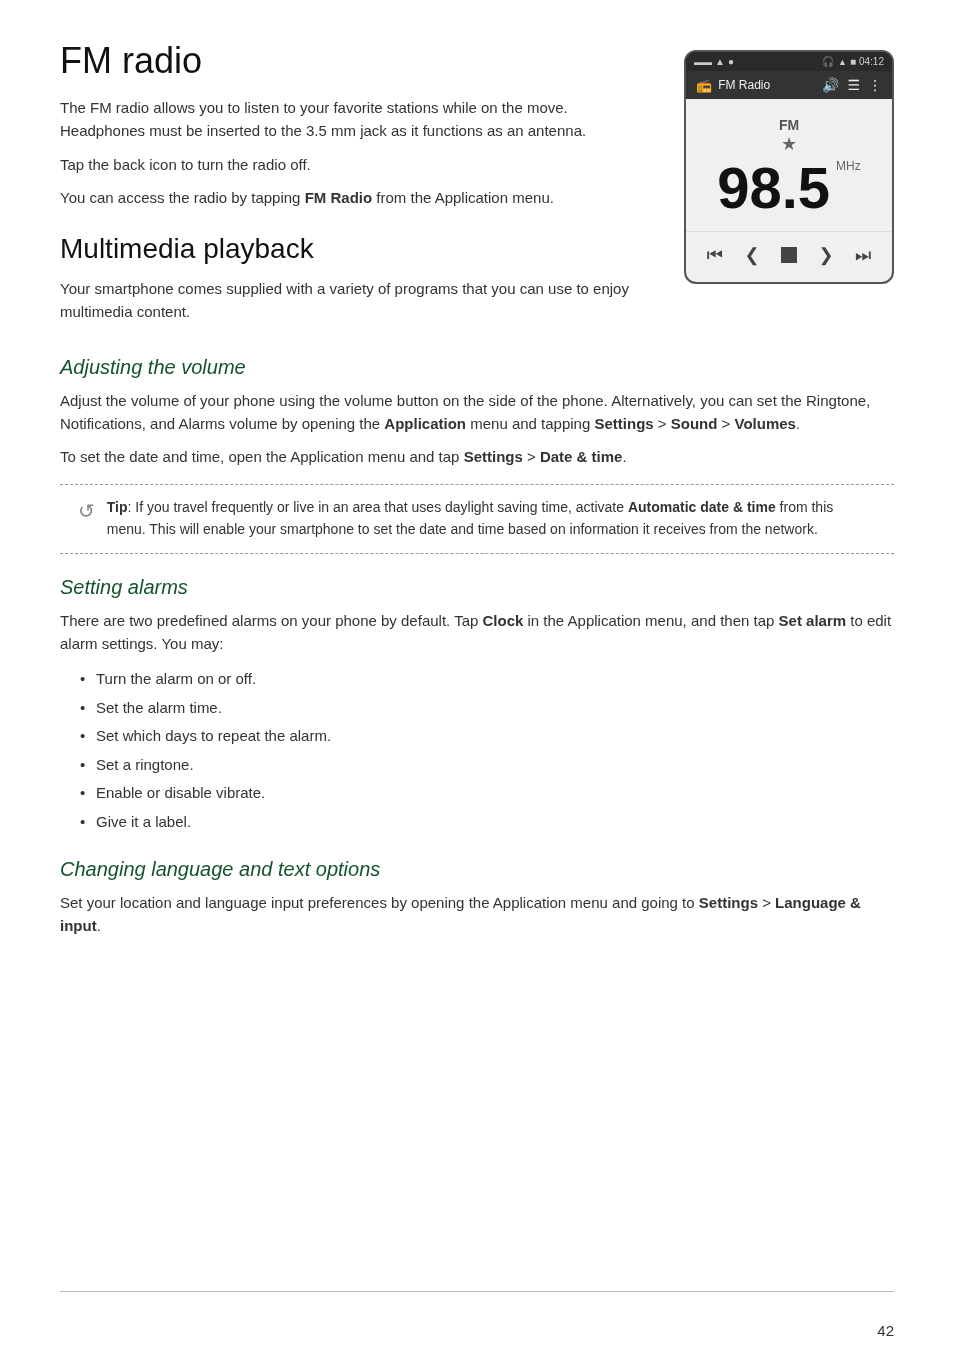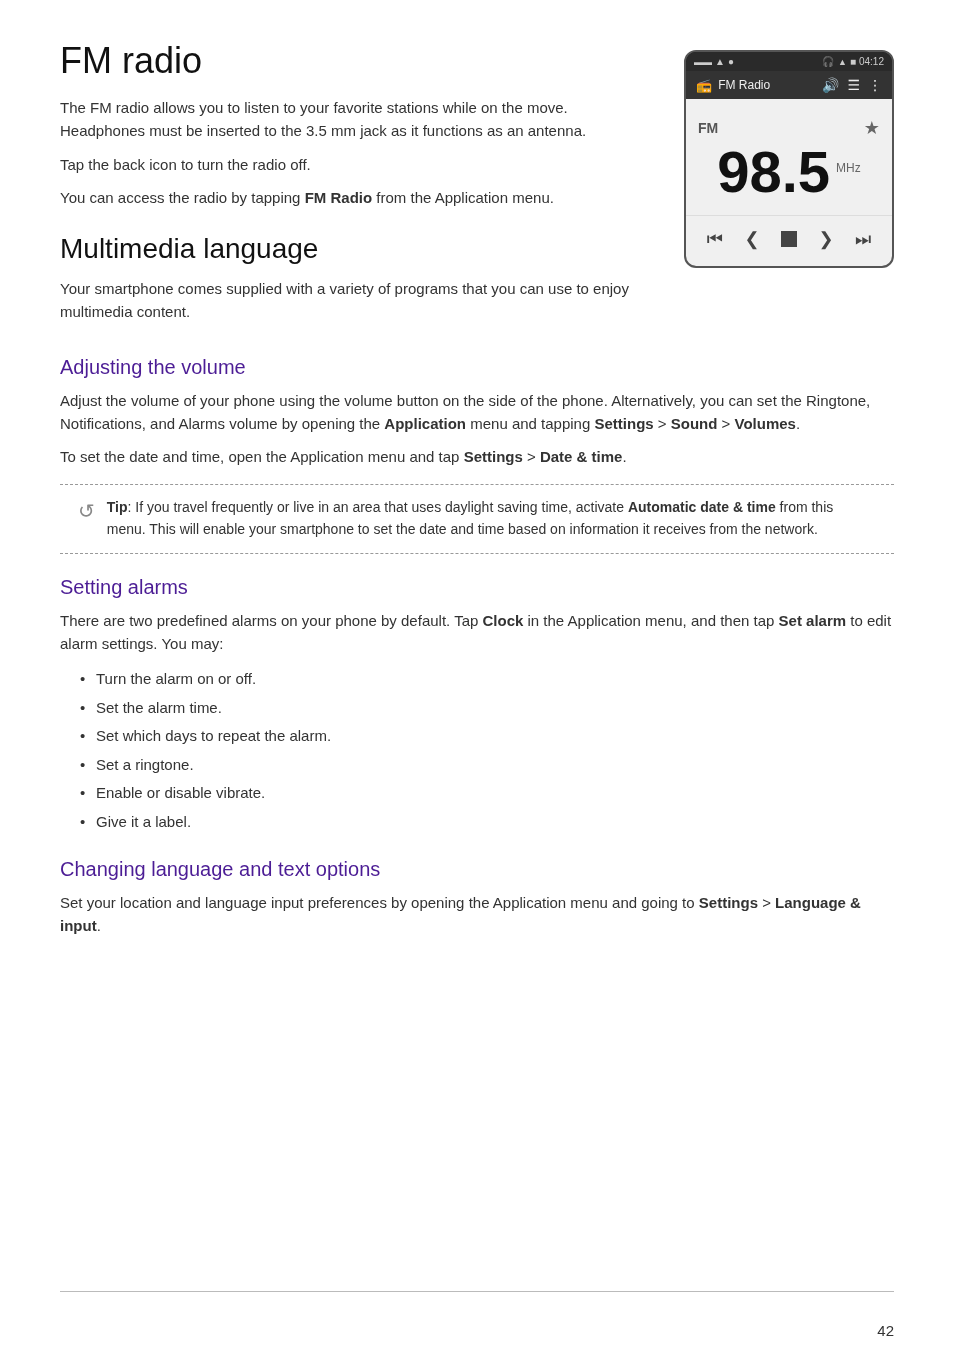--- a/index.html
+++ b/index.html
@@ -33,23 +33,24 @@
       font-size: 28px;
       font-weight: normal;
       color: #111;
       margin-top: 24px;
       margin-bottom: 12px;
     }
 
     h3.sub-heading {
       font-size: 20px;
       font-weight: normal;
-      color: #4c1d95;
+      color: #14532d;
       margin-top: 22px;
       margin-bottom: 10px;
+      font-style: italic;
     }
 
     p {
       margin-bottom: 10px;
       line-height: 1.55;
       color: #333;
     }
 
     .content-area {
       display: flex;
@@ -204,21 +205,21 @@
 
   <div class="content-area">
     <div class="text-col">
       <h1 class="section-title">FM radio</h1>
       <p>The FM radio allows you to listen to your favorite stations while on the move. Headphones must be inserted to the 3.5 mm jack as it functions as an antenna.</p>
       <p>Tap the back icon to turn the radio off.</p>
       <p>
         <span>You can access the radio by tapping </span><strong>FM Radio</strong><span> from the Application menu.</span>
       </p>
 
-      <h2 class="section-heading">Multimedia language</h2>
+      <h2 class="section-heading">Multimedia playback</h2>
       <p>Your smartphone comes supplied with a variety of programs that you can use to enjoy multimedia content.</p>
     </div>
 
     <div class="phone-mockup">
 
       <div class="phone-status-bar">
         <div class="left-icons">
           <span style="font-size:9px;">▬▬</span>
           <span>▲</span>
           <span>●</span>
@@ -237,25 +238,25 @@
           <span>FM Radio</span>
         </div>
         <div class="app-icons">
           <span style="font-size:14px;">🔊</span>
           <span style="font-size:14px;">☰</span>
           <span style="font-size:14px;">⋮</span>
         </div>
       </div>
 
       <div style="background:#f0f0f0; padding:18px 12px 4px 12px;">
-        <div style="display:flex; justify-content:space-between; align-items:center; margin-bottom:4px;">
+        <div style="display:flex; justify-content:space-between; align-items:center; margin-bottom:4px;flex-direction:column;">
           <span style="font-size:14px; color:#555; font-weight:bold;">FM</span>
           <span style="font-size:18px; color:#666;">★</span>
         </div>
-        <div style="display:flex; align-items:center; justify-content:center; gap:6px; padding-bottom:10px;">
+        <div style="display:flex; align-items:flex-start; justify-content:center; gap:6px; padding-bottom:10px;">
           <span style="font-size:58px; font-weight:bold; color:#111; line-height:1;">98.5</span>
           <span style="font-size:12px; color:#666; padding-bottom:8px;">MHz</span>
         </div>
       </div>
 
       <div class="phone-controls">
         <span style="font-size:18px; color:#444;">⏮</span>
         <span style="font-size:18px; color:#444;">❮</span>
         <span style="display:inline-block; width:16px; height:16px; background:#444;"></span>
         <span style="font-size:18px; color:#444;">❯</span>

